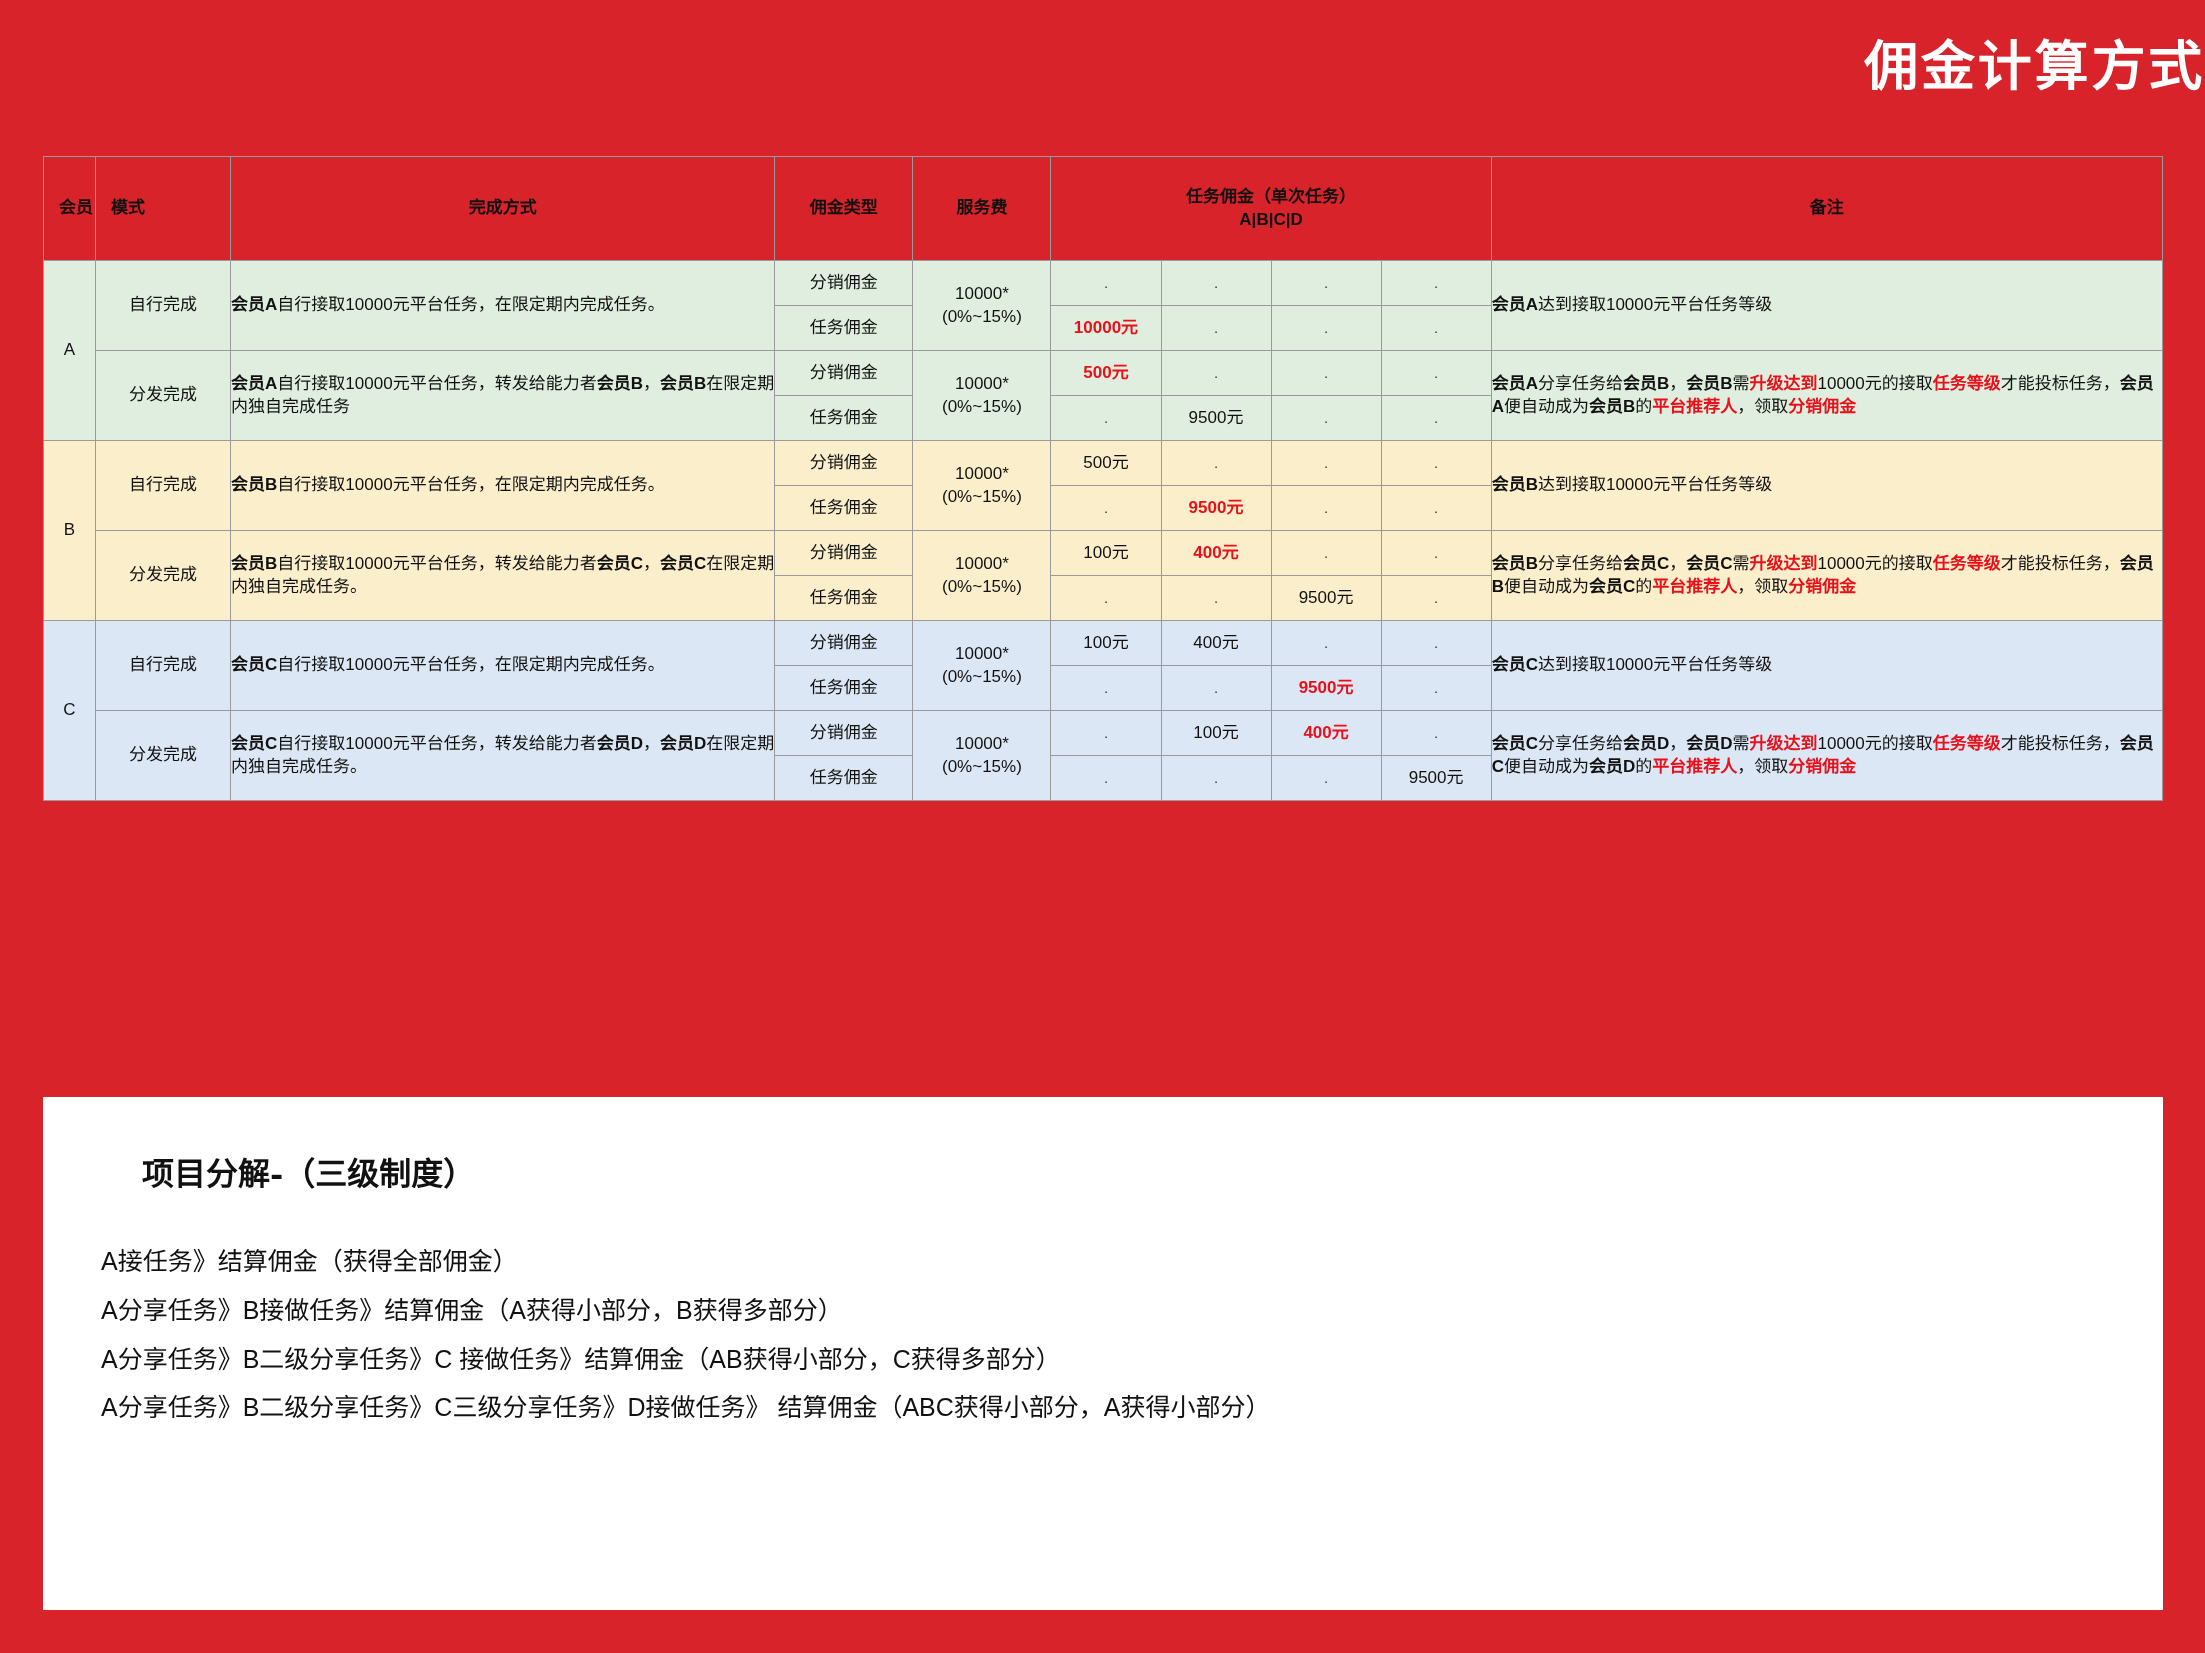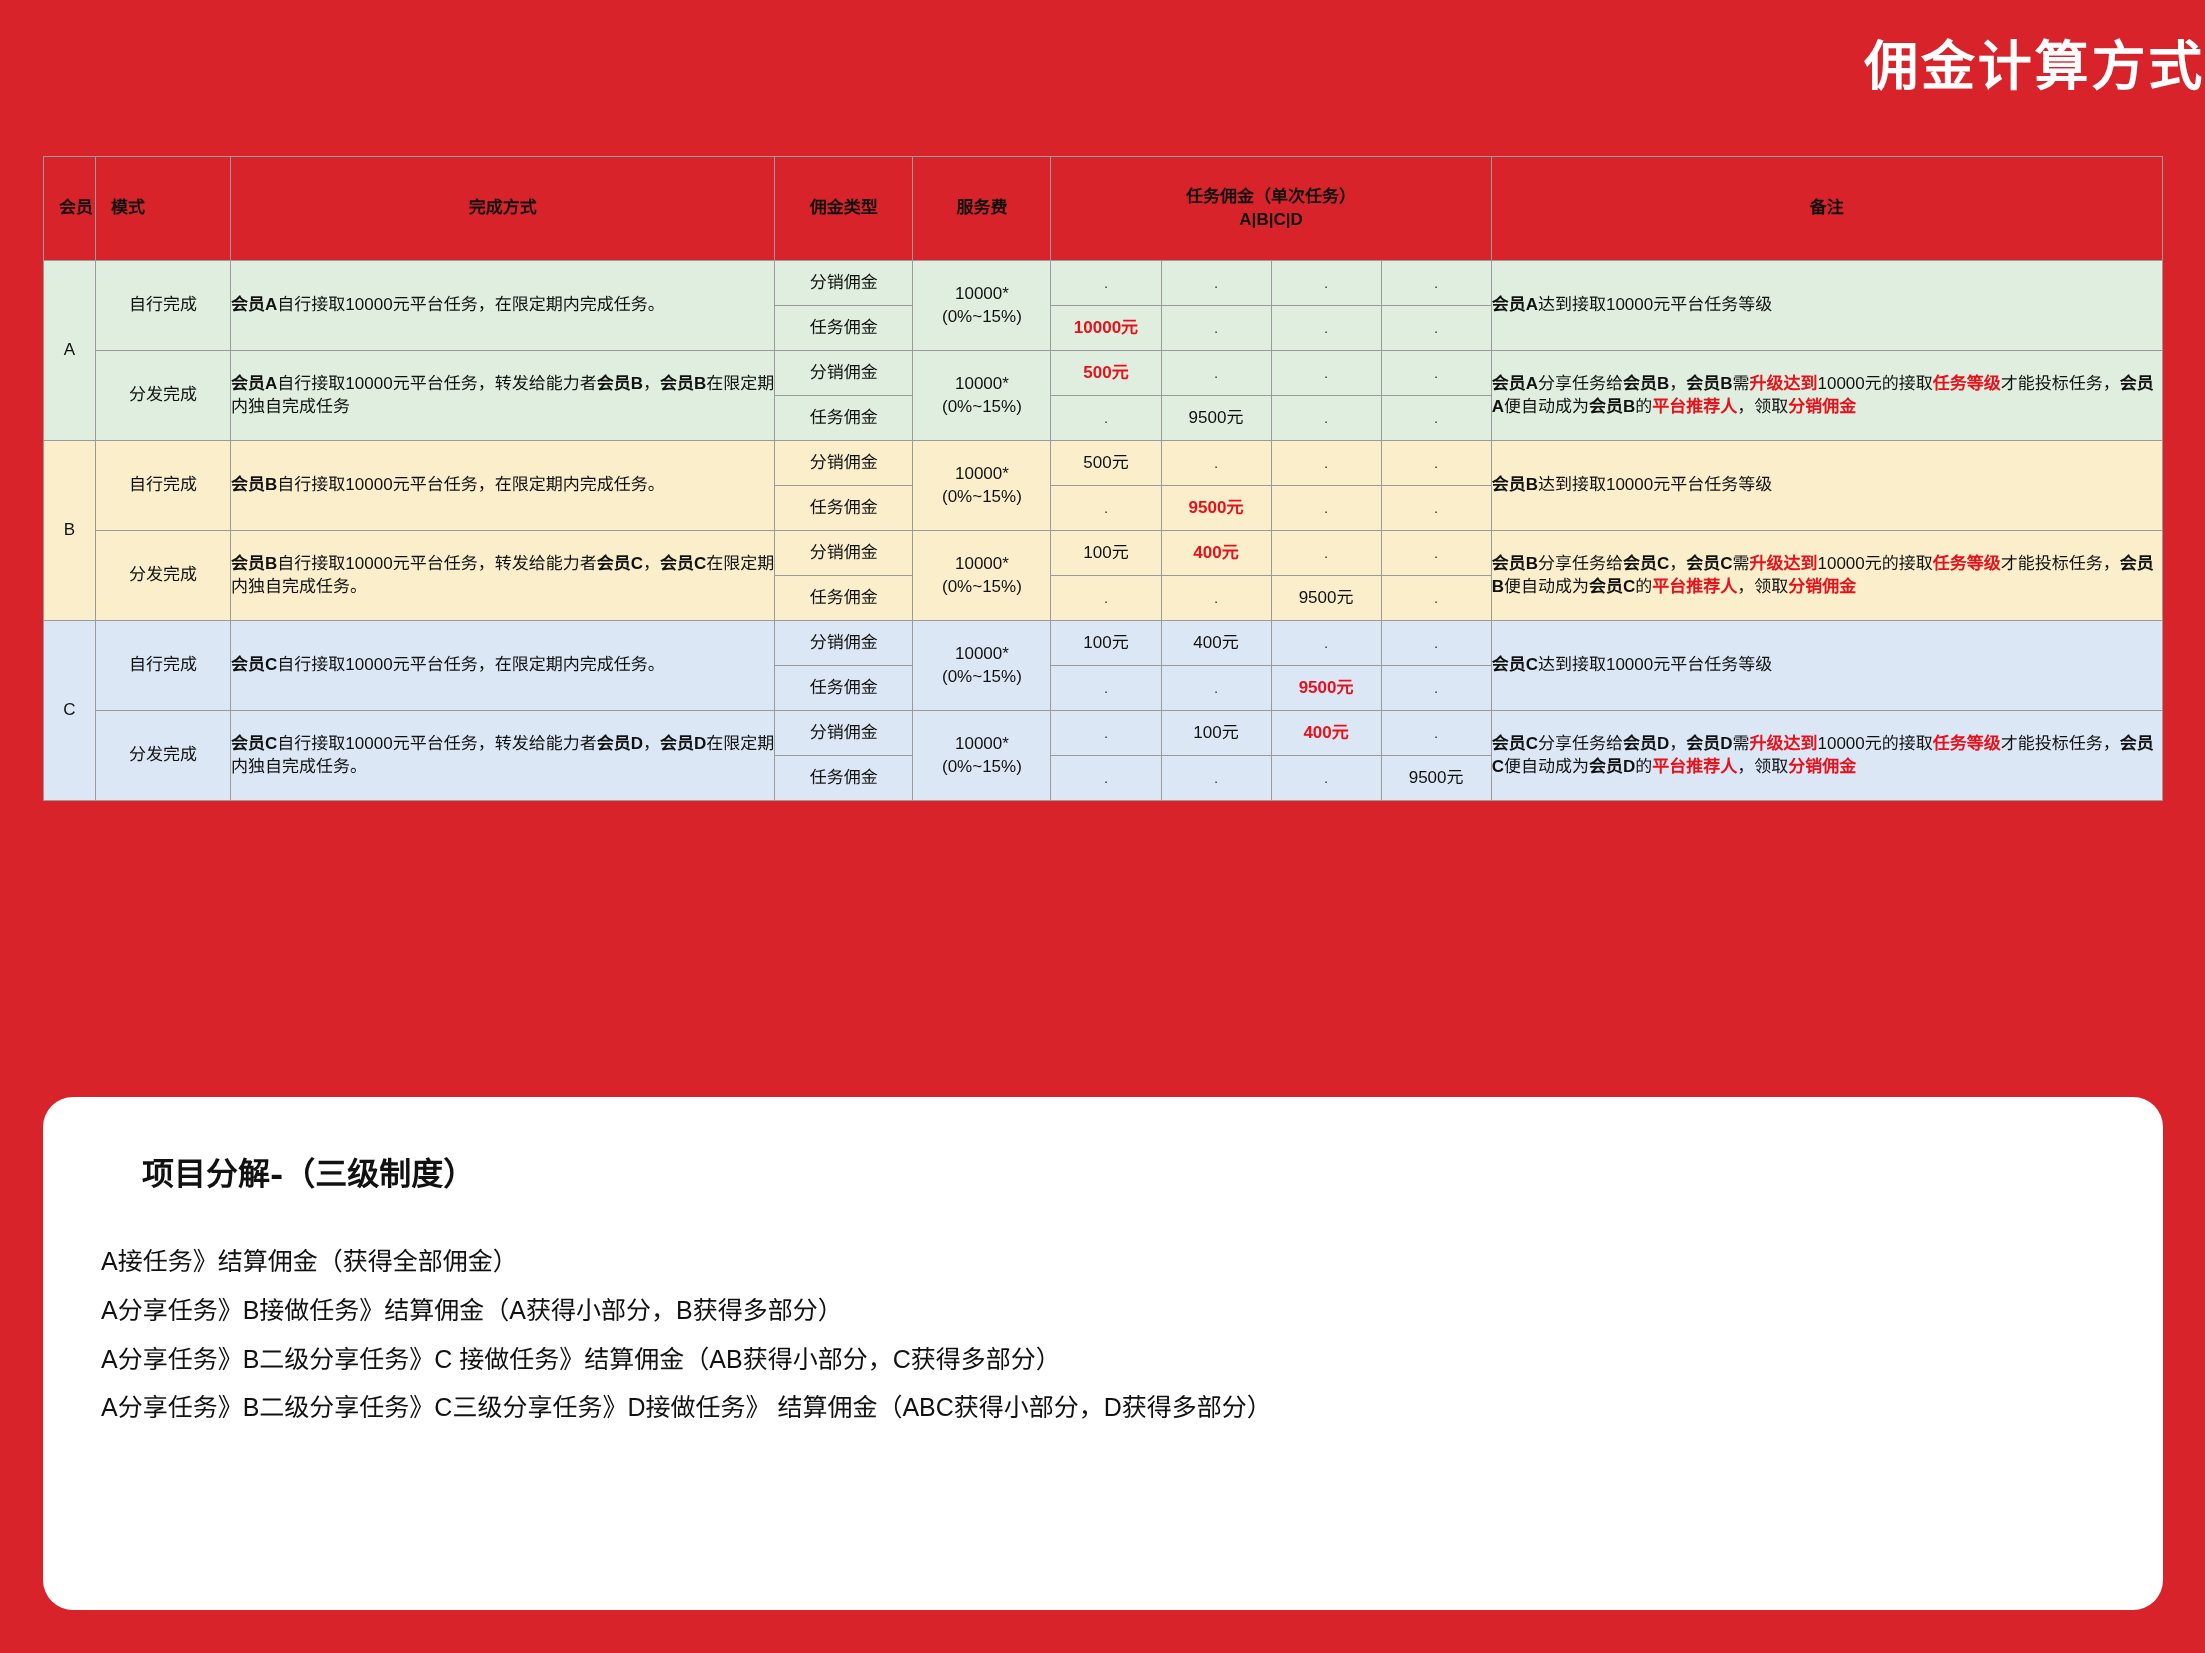--- a/index.html
+++ b/index.html
@@ -133,21 +133,20 @@
   
   .bottom-panel {
     position: absolute;
     left: 43px;
     top: 1097px;
     width: 2120px;
     height: 513px;
     background: #ffffff;
     box-sizing: border-box;
     padding: 51px 58px;
-    border-radius: 30px;
   }
   .bottom-panel h2 {
     margin: 0 0 43px 41px;
     font-size: 32px;
     font-weight: bold;
     color: #111;
     font-family: "DejaVu Serif", "Liberation Serif", serif;
   }
   .flow-list {
     margin: 0;
@@ -331,18 +330,18 @@
         </tbody>
     </table>
   </div>
 
   <div class="bottom-panel">
     <h2>项目分解-（三级制度）</h2>
     <ul class="flow-list" id="flow-list">
         <li>A接任务》结算佣金（获得全部佣金）</li>
         <li>A分享任务》B接做任务》结算佣金（A获得小部分，B获得多部分）</li>
         <li>A分享任务》B二级分享任务》C 接做任务》结算佣金（AB获得小部分，C获得多部分）</li>
-        <li>A分享任务》B二级分享任务》C三级分享任务》D接做任务》 结算佣金（ABC获得小部分，D获得多部分）</li>
+        <li>A分享任务》B二级分享任务》C三级分享任务》D接做任务》 结算佣金（ABC获得小部分，A获得小部分）</li>
       </ul>
   </div>
 
 </div>
 
 
 </body></html>

